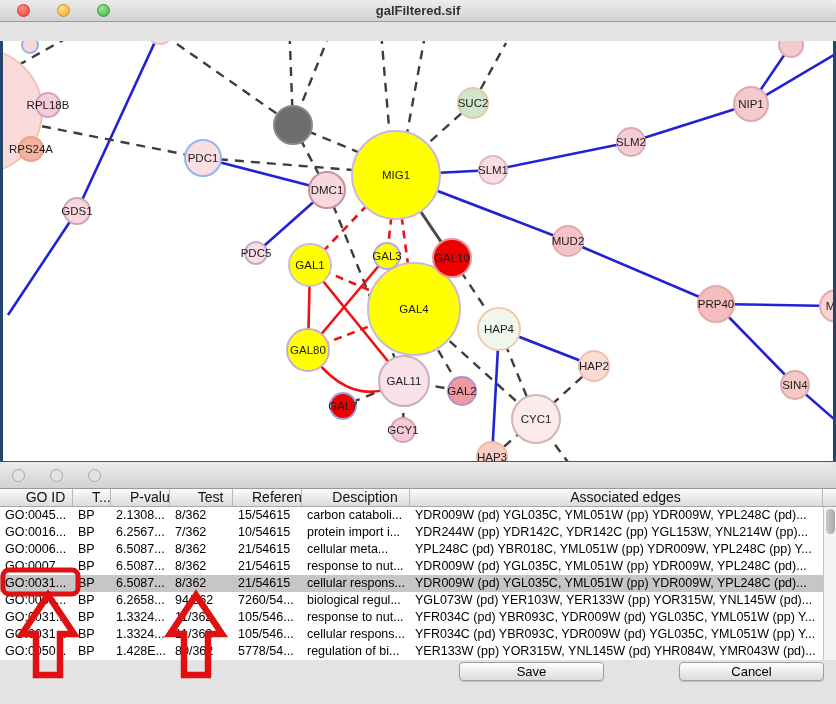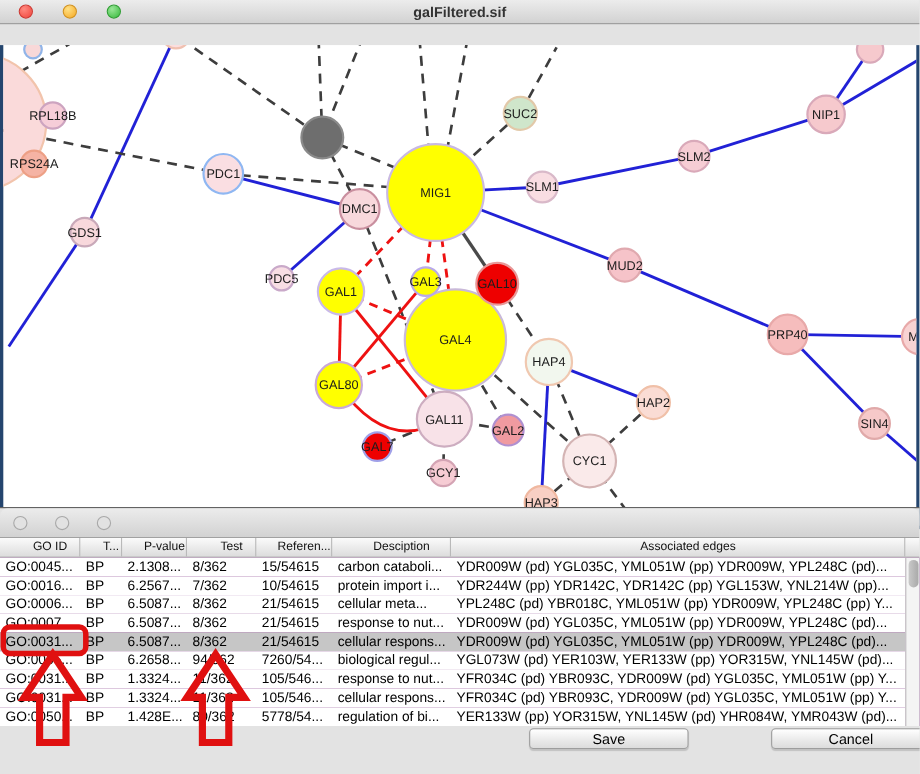--- a/index.html
+++ b/index.html
@@ -33,30 +33,30 @@
 
   
   #noa-window { position:absolute; left:0; top:461px; width:836px; height:243px; background:#e3e3e3;
                 border-top:1px solid #555; }
   #noa-window .titlebar { height:27px; border-radius:7px 7px 0 0; }
   #noa-window .titlebar .title { font-weight:bold; color:#6e6e6e; }
   #noa-window .lights { gap:25px; margin-left:12px; }
 
   #noa-header { height:18px; display:grid; grid-template-columns:73px 38px 59px 63px 69px 108px 1fr 13px;
                 background:linear-gradient(#fbfbfb,#dcdcdc); border-bottom:1px solid #a8a8a8; }
-  #noa-header .hcell { font-size:11px; color:#111; text-align:center; line-height:17px;
+  #noa-header .hcell { font-size:14px; color:#111; text-align:center; line-height:17px;
                        border-right:1px solid #b9b9b9; overflow:hidden; white-space:nowrap;margin-left:19px; }
   #rows-region { position:relative; height:153px; background:#701a75; }
   #noa-rows { position:absolute; left:0; top:0; right:13px; }
   .trow { display:grid; grid-template-columns:73px 38px 59px 63px 69px 108px 1fr; height:17px; background:#fff; }
   .trow.selected { background:#c6c6c6; }
   .tcell { font-size:12.5px; color:#000; line-height:17px; padding-left:5px; overflow:hidden; white-space:nowrap; }
   #vscroll { position:absolute; right:0; top:0; width:13px; height:153px; background:#f4f4f4; border-left:1px solid #c4c4c4; }
   #vthumb { position:absolute; left:1.5px; top:2px; width:9px; height:25px; background:linear-gradient(90deg,#c9c9c9,#a9a9a9); border-radius:5px; }
-  #noa-footer { position:relative; height:28px;margin-left:22px; }
+  #noa-footer { position:relative; height:28px; }
   .mac-btn { position:absolute; top:2px; width:145px; height:19px; border:1px solid #9d9d9d; border-radius:4px;
              background:linear-gradient(#ffffff,#e9e9e9 60%,#dcdcdc); font-size:13px; color:#000;
              box-shadow:0 1px 1px rgba(0,0,0,.15); font-family:"Liberation Sans",sans-serif; }
   #save-btn { left:459px; } #cancel-btn { left:679px; }
 
   
   #annot { position:absolute; left:0; top:0; width:836px; height:704px; pointer-events:none; z-index:50; }
   .annot-shape { stroke:#e01010; fill:none; }
 </style>
 </head>

